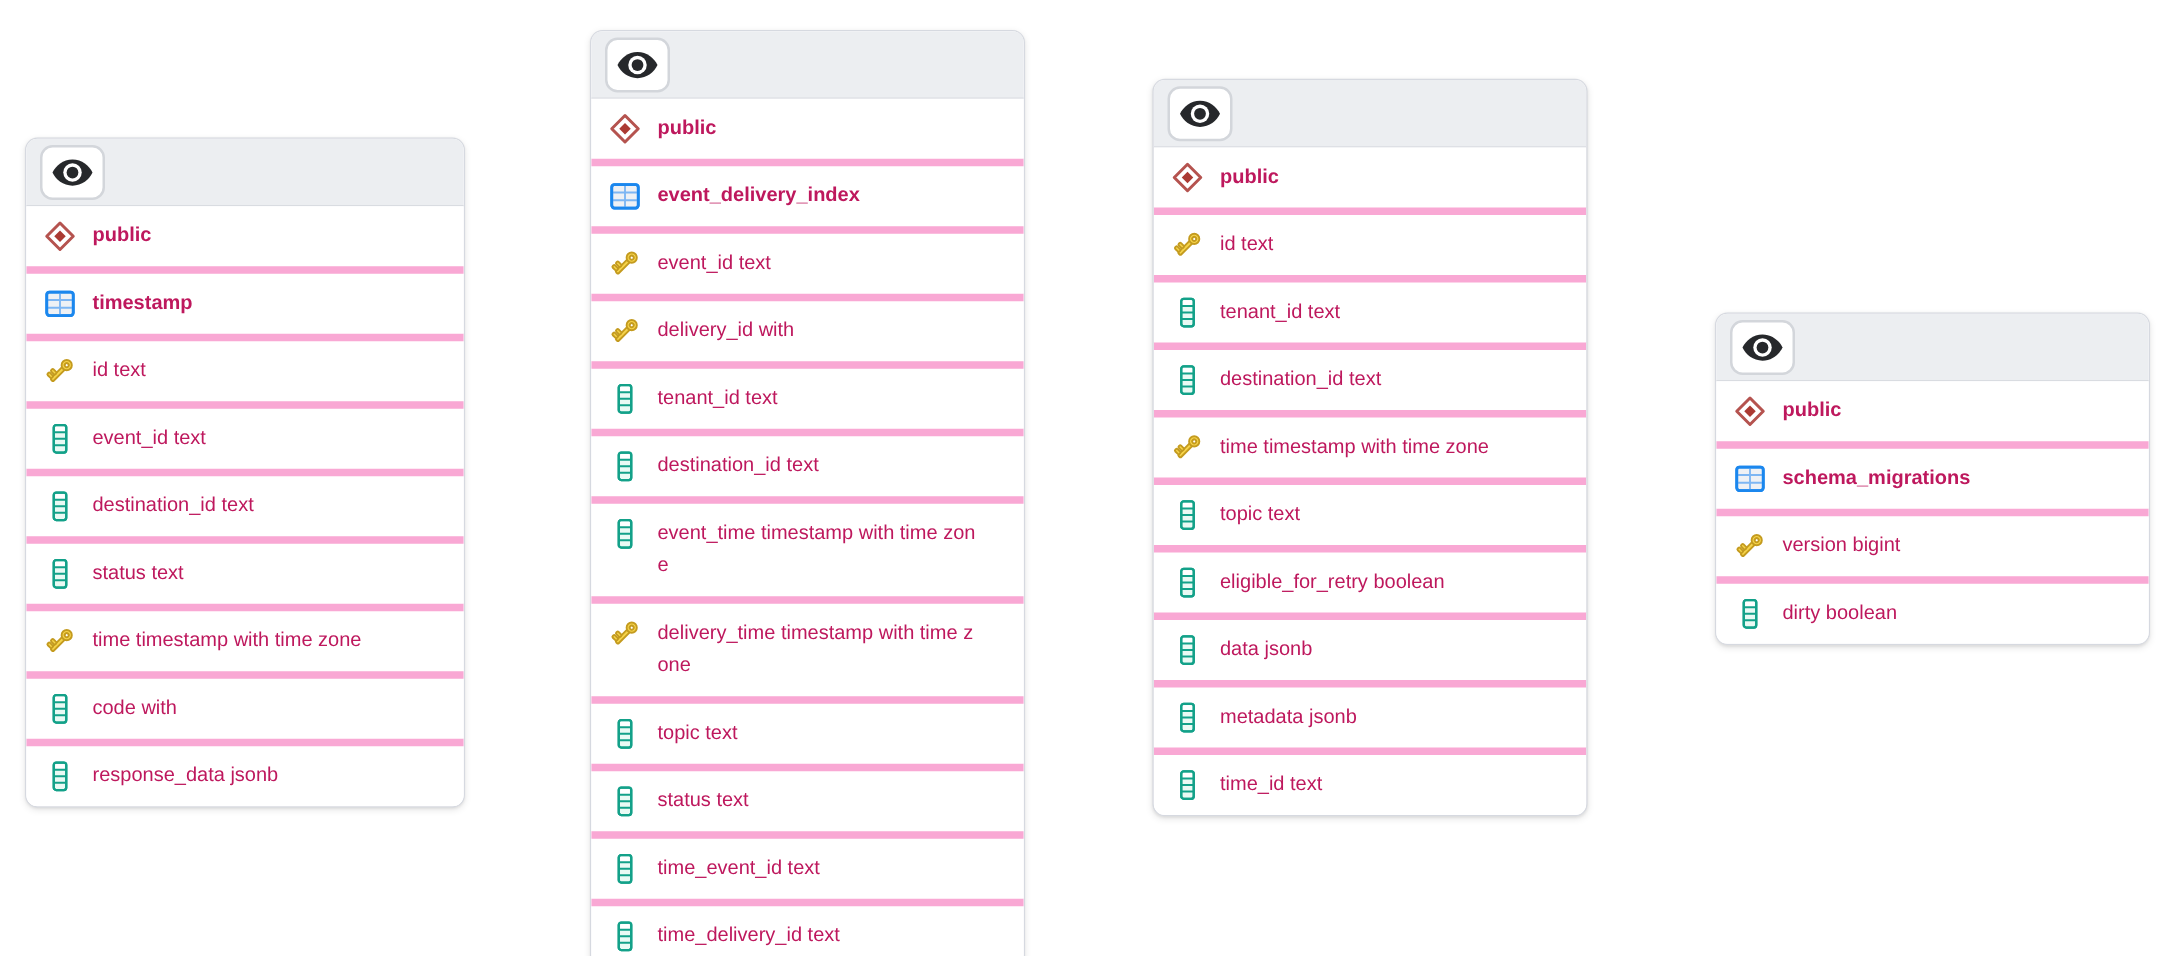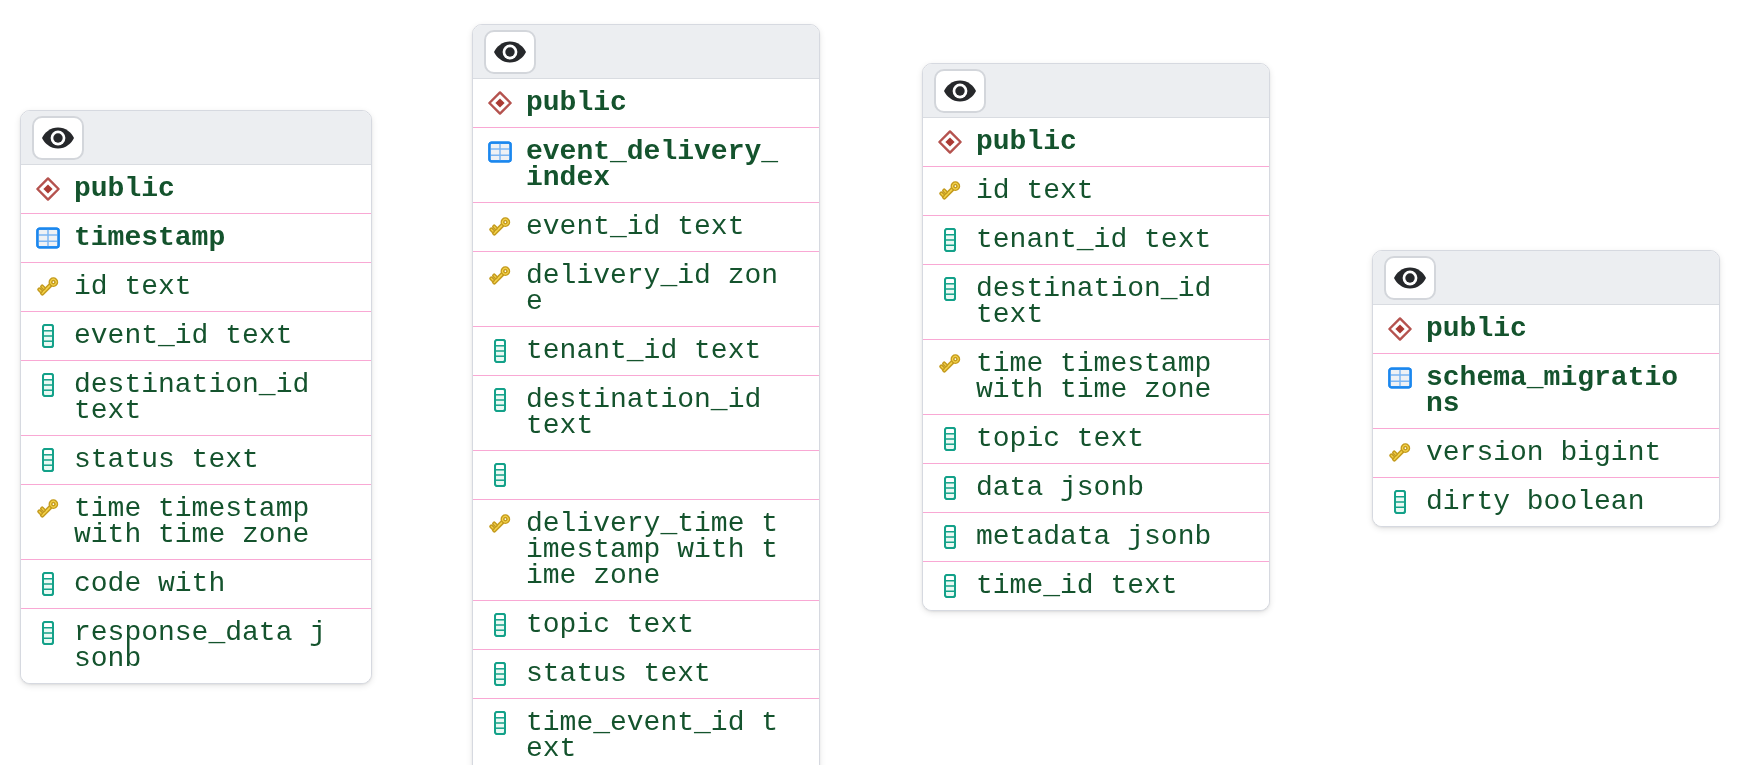--- a/index.html
+++ b/index.html
@@ -50,41 +50,40 @@
     justify-content: center;
     padding: 0;
     cursor: pointer;
   }
 
   .row {
     display: flex;
     align-items: flex-start;
     gap: 13px;
     padding: 11px 12px 11px 14px;
-    border-top: 1px solid #f9a8d4;
+    border-top: 6px solid #f9a8d4;
     background: #ffffff;
   }
   .card-header + .row { border-top: none; }
 
   .icon-cell {
     width: 26px;
     height: 26px;
     flex: none;
     display: flex;
     align-items: center;
     justify-content: center;
   }
 
   .lbl {
-    font-size: 28px;
+    font-size: 16px;
     line-height: 26px;
-    color: #14532d;
+    color: #be185d;
     max-width: 258px;
     word-break: break-all;
-    font-family: Liberation Mono, monospace;
   }
   .lbl.bold { font-weight: bold; }
 </style>
 </head>
 <body>
 
 <div class="canvas" id="diagram-canvas">
     <div class="card" style="left: 20px; top: 110px; width: 352px;">
       <div class="card-header">
         <button class="eye-btn">
@@ -264,21 +263,21 @@
           <svg width="27" height="27" viewBox="0 0 26 26">
             <g transform="rotate(45 13 13)" stroke="#c49b1f" stroke-width="1.5" stroke-linejoin="round">
               <rect x="11.5" y="8" width="3" height="14.5" rx="1.2" fill="#f6d44a"></rect>
               <rect x="7" y="15.2" width="4.8" height="2.6" rx="1" fill="#f6d44a"></rect>
               <rect x="7" y="19.2" width="4.8" height="2.6" rx="1" fill="#f6d44a"></rect>
               <circle cx="13" cy="5.4" r="4.1" fill="#f6d44a"></circle>
               <circle cx="13" cy="5.4" r="1.6" fill="#ffffff"></circle>
             </g>
           </svg>
         </span>
-        <span class="lbl">delivery_id zone</span>
+        <span class="lbl">delivery_id with</span>
       </div>
       <div class="row">
         <span class="icon-cell">
           <svg width="26" height="26" viewBox="0 0 26 26">
             <rect x="8" y="2" width="10" height="22" rx="2" fill="#eafaf4" stroke="#13a189" stroke-width="1.8"></rect>
             <rect x="9.2" y="3.2" width="7.6" height="4.4" fill="#ffffff"></rect>
             <line x1="8" y1="7.8" x2="18" y2="7.8" stroke="#13a189" stroke-width="1.5"></line>
             <line x1="8" y1="13" x2="18" y2="13" stroke="#13a189" stroke-width="1.5"></line>
             <line x1="8" y1="18.2" x2="18" y2="18.2" stroke="#13a189" stroke-width="1.5"></line>
             <rect x="8" y="2" width="10" height="22" rx="2" fill="none" stroke="#13a189" stroke-width="1.8"></rect>
@@ -303,20 +302,21 @@
         <span class="icon-cell">
           <svg width="26" height="26" viewBox="0 0 26 26">
             <rect x="8" y="2" width="10" height="22" rx="2" fill="#eafaf4" stroke="#13a189" stroke-width="1.8"></rect>
             <rect x="9.2" y="3.2" width="7.6" height="4.4" fill="#ffffff"></rect>
             <line x1="8" y1="7.8" x2="18" y2="7.8" stroke="#13a189" stroke-width="1.5"></line>
             <line x1="8" y1="13" x2="18" y2="13" stroke="#13a189" stroke-width="1.5"></line>
             <line x1="8" y1="18.2" x2="18" y2="18.2" stroke="#13a189" stroke-width="1.5"></line>
             <rect x="8" y="2" width="10" height="22" rx="2" fill="none" stroke="#13a189" stroke-width="1.8"></rect>
           </svg>
         </span>
+        <span class="lbl">event_time timestamp with time zone</span>
       </div>
       <div class="row">
         <span class="icon-cell">
           <svg width="27" height="27" viewBox="0 0 26 26">
             <g transform="rotate(45 13 13)" stroke="#c49b1f" stroke-width="1.5" stroke-linejoin="round">
               <rect x="11.5" y="8" width="3" height="14.5" rx="1.2" fill="#f6d44a"></rect>
               <rect x="7" y="15.2" width="4.8" height="2.6" rx="1" fill="#f6d44a"></rect>
               <rect x="7" y="19.2" width="4.8" height="2.6" rx="1" fill="#f6d44a"></rect>
               <circle cx="13" cy="5.4" r="4.1" fill="#f6d44a"></circle>
               <circle cx="13" cy="5.4" r="1.6" fill="#ffffff"></circle>
@@ -470,20 +470,33 @@
         <span class="icon-cell">
           <svg width="26" height="26" viewBox="0 0 26 26">
             <rect x="8" y="2" width="10" height="22" rx="2" fill="#eafaf4" stroke="#13a189" stroke-width="1.8"></rect>
             <rect x="9.2" y="3.2" width="7.6" height="4.4" fill="#ffffff"></rect>
             <line x1="8" y1="7.8" x2="18" y2="7.8" stroke="#13a189" stroke-width="1.5"></line>
             <line x1="8" y1="13" x2="18" y2="13" stroke="#13a189" stroke-width="1.5"></line>
             <line x1="8" y1="18.2" x2="18" y2="18.2" stroke="#13a189" stroke-width="1.5"></line>
             <rect x="8" y="2" width="10" height="22" rx="2" fill="none" stroke="#13a189" stroke-width="1.8"></rect>
           </svg>
         </span>
+        <span class="lbl">eligible_for_retry boolean</span>
+      </div>
+      <div class="row">
+        <span class="icon-cell">
+          <svg width="26" height="26" viewBox="0 0 26 26">
+            <rect x="8" y="2" width="10" height="22" rx="2" fill="#eafaf4" stroke="#13a189" stroke-width="1.8"></rect>
+            <rect x="9.2" y="3.2" width="7.6" height="4.4" fill="#ffffff"></rect>
+            <line x1="8" y1="7.8" x2="18" y2="7.8" stroke="#13a189" stroke-width="1.5"></line>
+            <line x1="8" y1="13" x2="18" y2="13" stroke="#13a189" stroke-width="1.5"></line>
+            <line x1="8" y1="18.2" x2="18" y2="18.2" stroke="#13a189" stroke-width="1.5"></line>
+            <rect x="8" y="2" width="10" height="22" rx="2" fill="none" stroke="#13a189" stroke-width="1.8"></rect>
+          </svg>
+        </span>
         <span class="lbl">data jsonb</span>
       </div>
       <div class="row">
         <span class="icon-cell">
           <svg width="26" height="26" viewBox="0 0 26 26">
             <rect x="8" y="2" width="10" height="22" rx="2" fill="#eafaf4" stroke="#13a189" stroke-width="1.8"></rect>
             <rect x="9.2" y="3.2" width="7.6" height="4.4" fill="#ffffff"></rect>
             <line x1="8" y1="7.8" x2="18" y2="7.8" stroke="#13a189" stroke-width="1.5"></line>
             <line x1="8" y1="13" x2="18" y2="13" stroke="#13a189" stroke-width="1.5"></line>
             <line x1="8" y1="18.2" x2="18" y2="18.2" stroke="#13a189" stroke-width="1.5"></line>

